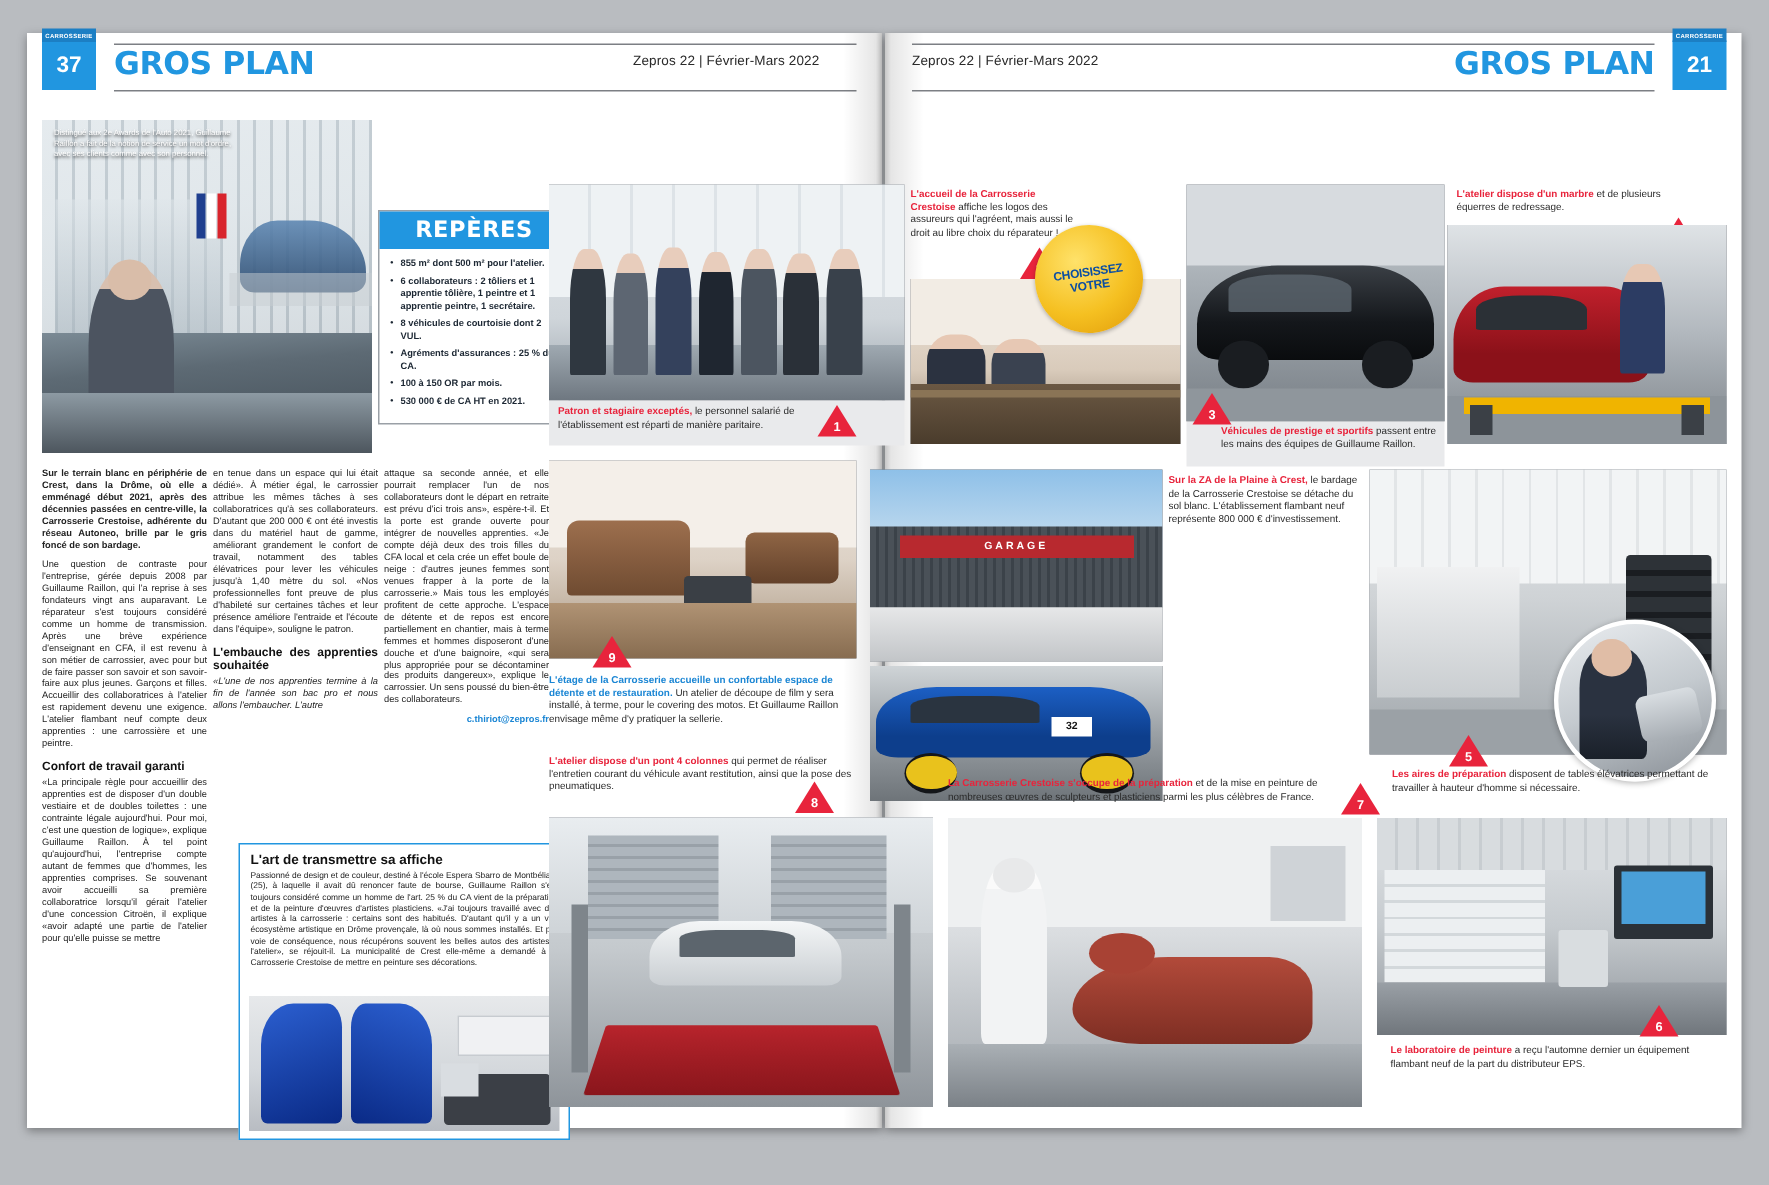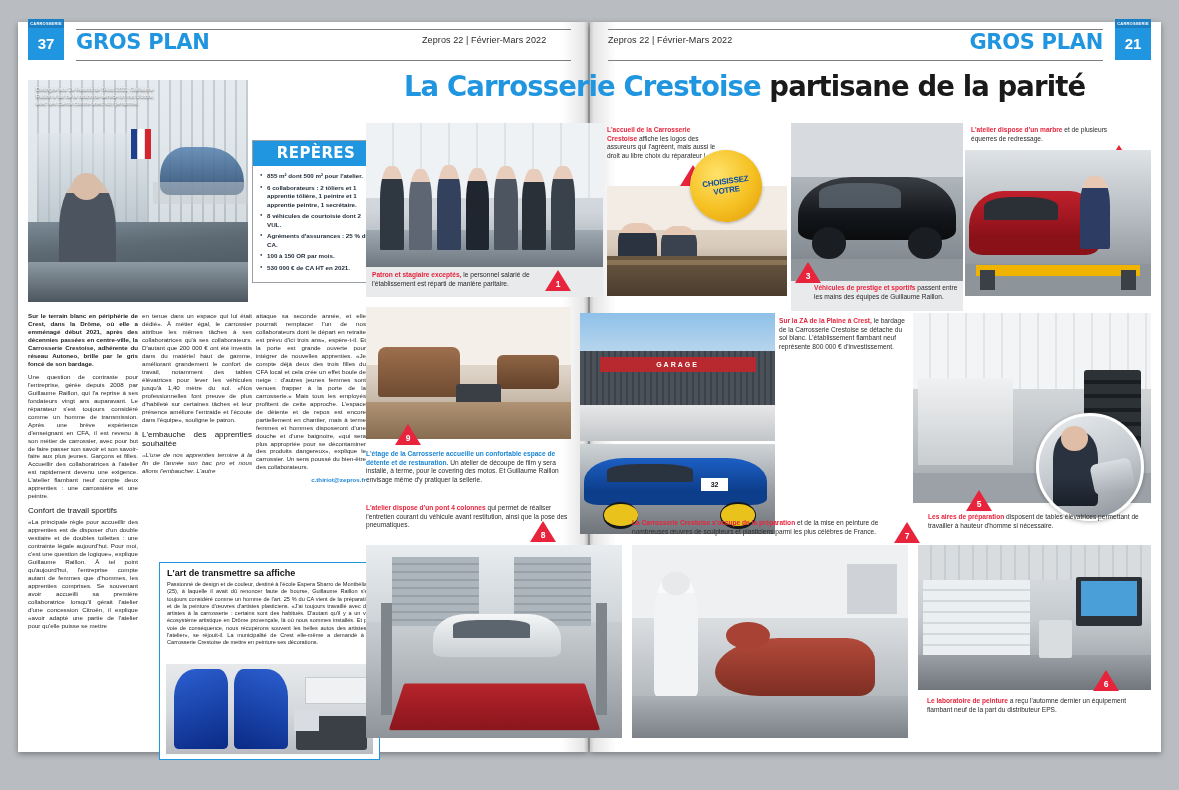--- a/index.html
+++ b/index.html
@@ -80,21 +80,21 @@
     position:absolute; left:-5px; top:9px; width:10px; text-align:center;
     color:#fff; font-weight:bold; font-size:8.5px; font-family:"Liberation Sans",sans-serif;
   }
 
   
   .col{ position:absolute; font-size:6.2px; line-height:1.285; color:#232323; text-align:justify; }
   .col p{ margin:0 0 5px 0; }
   .col .lead{ font-weight:bold; }
   .col .it{ font-style:italic; }
   .col h3{
-    font-size:8px; font-weight:normal; margin:6px 0 3px 0; color:#111; line-height:1.15;
+    font-size:8px; font-weight:bold; margin:6px 0 3px 0; color:#111; line-height:1.15;
   }
 
   
   .reperes{
     position:absolute; left:234px; top:118px; width:128px;
     border:1px solid #9aa0a6; background:#fff;
   }
   .reperes .rt{
     background:#2196e0; color:#fff; font-weight:bold; font-size:15px;
     text-align:center; padding:3px 0 4px; letter-spacing:.4px;
@@ -177,21 +177,21 @@
         <li>8 véhicules de courtoisie dont 2 VUL.</li>
         <li>Agréments d'assurances : 25 % du CA.</li>
         <li>100 à 150 OR par mois.</li>
         <li>530 000 € de CA HT en 2021.</li>
       </ul>
     </div>
 
     <div class="col" style="left:10px; top:290px; width:110px;">
       <p class="lead">Sur le terrain blanc en périphérie de Crest, dans la Drôme, où elle a emménagé début 2021, après des décennies passées en centre-ville, la Carrosserie Crestoise, adhérente du réseau Autoneo, brille par le gris foncé de son bardage.</p>
       <p>Une question de contraste pour l'entreprise, gérée depuis 2008 par Guillaume Raillon, qui l'a reprise à ses fondateurs vingt ans auparavant. Le réparateur s'est toujours considéré comme un homme de transmission. Après une brève expérience d'enseignant en CFA, il est revenu à son métier de carrossier, avec pour but de faire passer son savoir et son savoir-faire aux plus jeunes. Garçons et filles. Accueillir des collaboratrices à l'atelier est rapidement devenu une exigence. L'atelier flambant neuf compte deux apprenties : une carrossière et une peintre.</p>
-      <h3>Confort de travail sportifs</h3>
+      <h3>Confort de travail garanti</h3>
       <p>«La principale règle pour accueillir des apprenties est de disposer d'un double vestiaire et de doubles toilettes : une contrainte légale aujourd'hui. Pour moi, c'est une question de logique», explique Guillaume Raillon. À tel point qu'aujourd'hui, l'entreprise compte autant de femmes que d'hommes, les apprenties comprises. Se souvenant avoir accueilli sa première collaboratrice lorsqu'il gérait l'atelier d'une concession Citroën, il explique «avoir adapté une partie de l'atelier pour qu'elle puisse se mettre</p>
     </div>
 
     <div class="col" style="left:124px; top:290px; width:110px;">
       <p>en tenue dans un espace qui lui était dédié». À métier égal, le carrossier attribue les mêmes tâches à ses collaboratrices qu'à ses collaborateurs. D'autant que 200 000 € ont été investis dans du matériel haut de gamme, améliorant grandement le confort de travail, notamment des tables élévatrices pour lever les véhicules jusqu'à 1,40 mètre du sol. «Nos professionnelles font preuve de plus d'habileté sur certaines tâches et leur présence améliore l'entraide et l'écoute dans l'équipe», souligne le patron.</p>
       <h3>L'embauche des apprenties souhaitée</h3>
       <p class="it">«L'une de nos apprenties termine à la fin de l'année son bac pro et nous allons l'embaucher. L'autre</p>
     </div>
 
     <div class="col" style="left:238px; top:290px; width:110px;">
@@ -222,24 +222,20 @@
         <div class="tag">CARROSSERIE</div>
         <span>21</span>
       </div>
       <div class="sect" style="right:58px">GROS PLAN</div>
       <div class="rule" style="right:58px; top:7px; width:495px;"></div>
       <div class="rule" style="right:58px; top:38px; width:495px;"></div>
       <div class="datestamp" style="left:18px">Zepros 22 | Février-Mars 2022</div>
     </div>
   </div>
 
-  <div class="headline">
-    <span class="hl-blue">La Carrosserie  Crestoise</span>
-    <span class="hl-black">partisane de la parité</span>
-  </div>
 
   <div class="ph" style="left:366px; top:123px; width:237px; height:144px;">
     <div style="position:absolute;inset:0;background:linear-gradient(180deg,#e3e7ea 0%,#cfd5da 62%,#9aa3ab 100%);"></div>
     <div style="position:absolute;left:0;top:0;width:100%;height:52%;background:
         repeating-linear-gradient(90deg,#eef2f4 0 26px,#dde3e7 26px 28px);"></div>
     <div style="position:absolute;left:0;bottom:0;width:100%;height:26%;background:
         linear-gradient(180deg,#9fa9b1,#6e7780);"></div>
     <div style="position:absolute;left:6%;top:30%;width:10%;height:58%;background:linear-gradient(180deg,#e8cdbc 0 16%,#2f3740 16% 100%);border-radius:40% 40% 3% 3%;"></div>
     <div style="position:absolute;left:18%;top:32%;width:10%;height:56%;background:linear-gradient(180deg,#e8cdbc 0 16%,#5d6672 16% 100%);border-radius:40% 40% 3% 3%;"></div>
     <div style="position:absolute;left:30%;top:29%;width:10%;height:59%;background:linear-gradient(180deg,#e8cdbc 0 16%,#34415c 16% 100%);border-radius:40% 40% 3% 3%;"></div>

